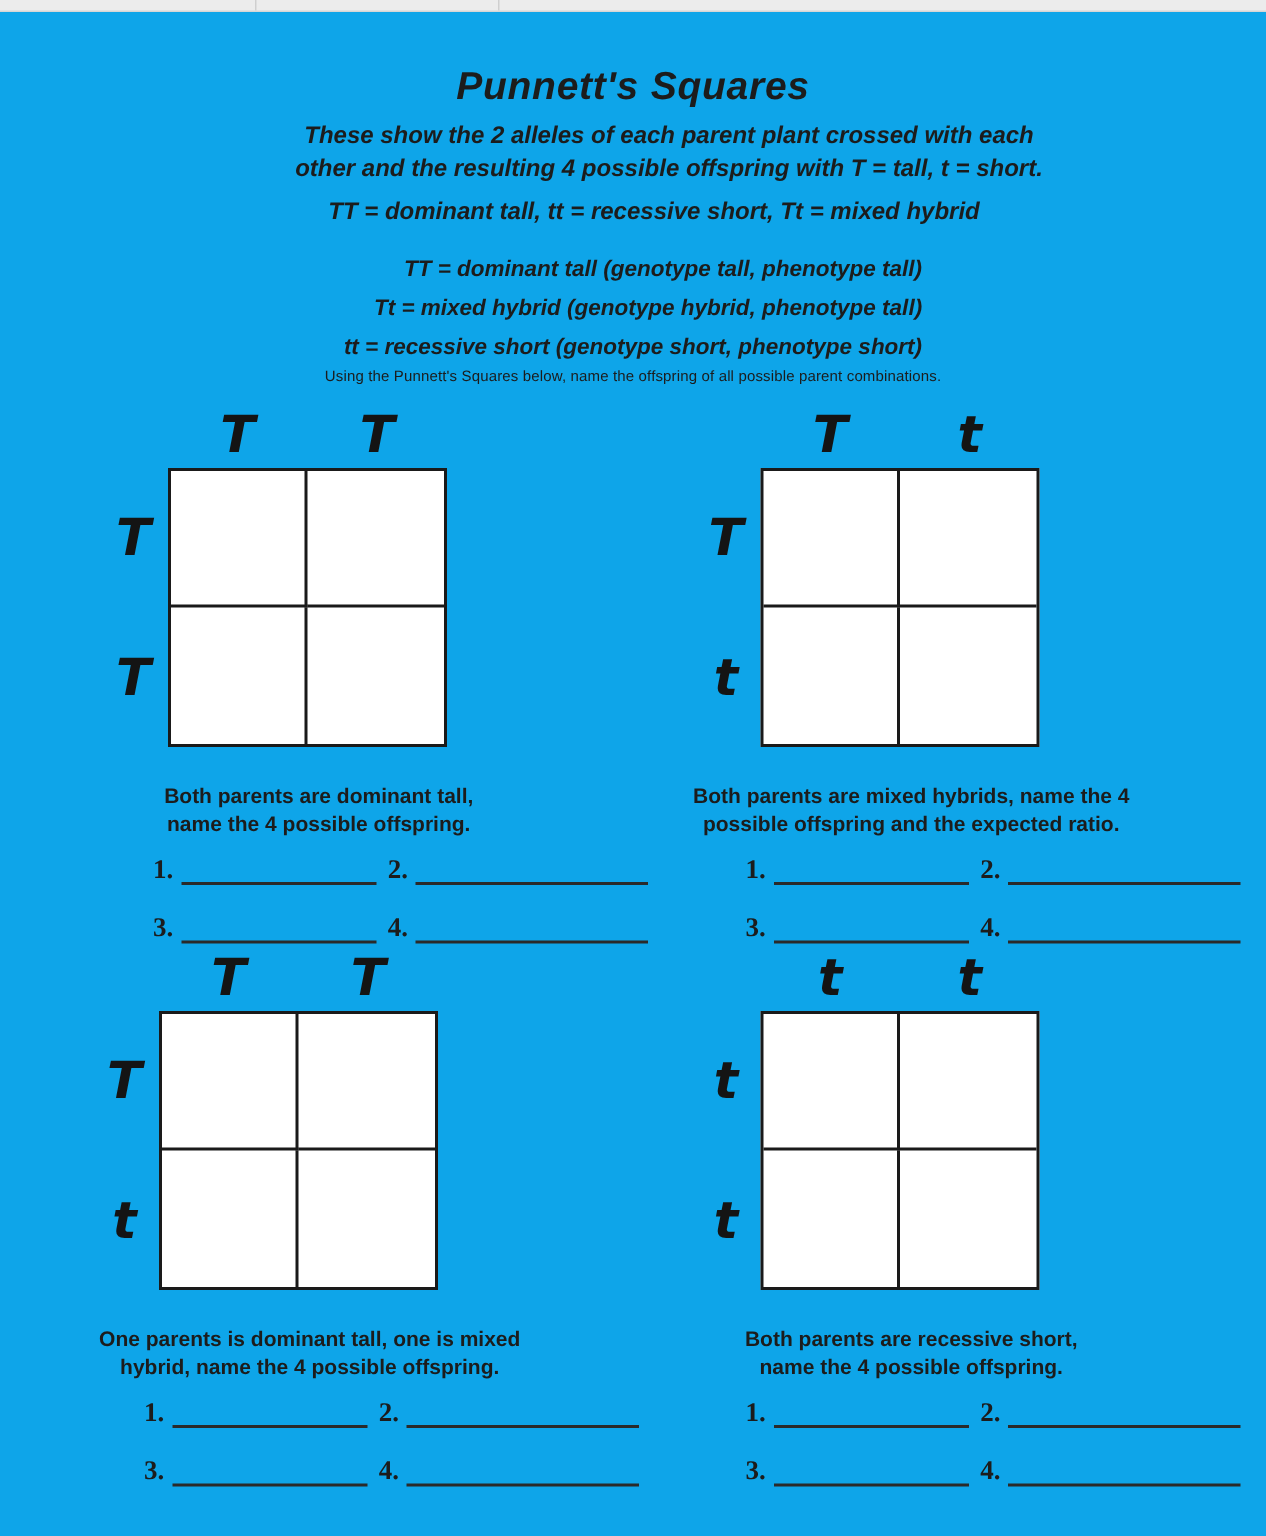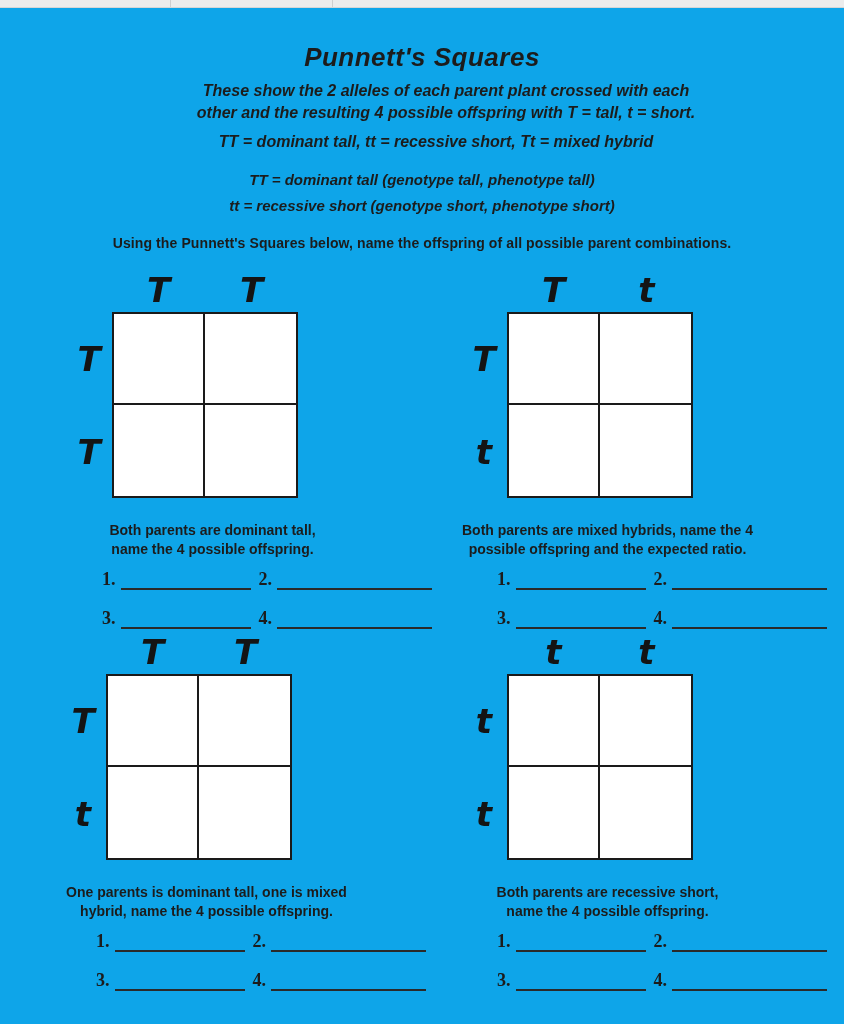--- a/index.html
+++ b/index.html
@@ -53,33 +53,33 @@
     font-style: italic;
     line-height: 22px;
   }
   .summary-line {
     margin-top: 9px;
     font-size: 16px;
     font-style: italic;
     padding-left: 28px;
   }
   .definitions {
-    margin: 16px auto 16px auto;
+    margin: 16px auto 1px auto;
     width: fit-content;
-    text-align: center;
+    text-align: right;
   }
   .def-line {
     font-size: 15px;
     font-style: italic;
     line-height: 26px;
   }
   .instruction {
     margin-top: 0;
-    font-size: 14px;
-    font-weight: 700;
+    font-size: 10px;
+    font-weight: 400;
     letter-spacing: 0.1px;
   }
 
   
   .sq-section { position: absolute; width: 392px; }
   .pos-tl { left: 40px;  top: 270px; }
   .pos-tr { left: 435px; top: 270px; }
   .pos-bl { left: 34px;  top: 632px; }
   .pos-br { left: 435px; top: 632px; }
 
@@ -157,20 +157,21 @@
 
   <div class="header">
     <div class="title">Punnett's Squares</div>
     <div class="intro">
       <div class="intro-line">These show the 2 alleles of each parent plant crossed with each</div>
       <div class="intro-line">other and the resulting 4 possible offspring with T = tall, t = short.</div>
     </div>
     <div class="summary-line">TT = dominant tall, tt = recessive short, Tt = mixed hybrid</div>
     <div class="definitions">
       <div class="def-line">TT = dominant tall (genotype tall, phenotype tall)</div>
+      <div class="def-line">Tt = mixed hybrid (genotype hybrid, phenotype tall)</div>
       <div class="def-line">tt = recessive short (genotype short, phenotype short)</div>
     </div>
     <div class="instruction">Using the Punnett's Squares below, name the offspring of all possible parent combinations.</div>
   </div>
 
   <section class="sq-section pos-tl">
     <div class="ps">
       <div class="allele clabel c1">T</div>
       <div class="allele clabel c2">T</div>
       <div class="allele rlabel r1">T</div>

